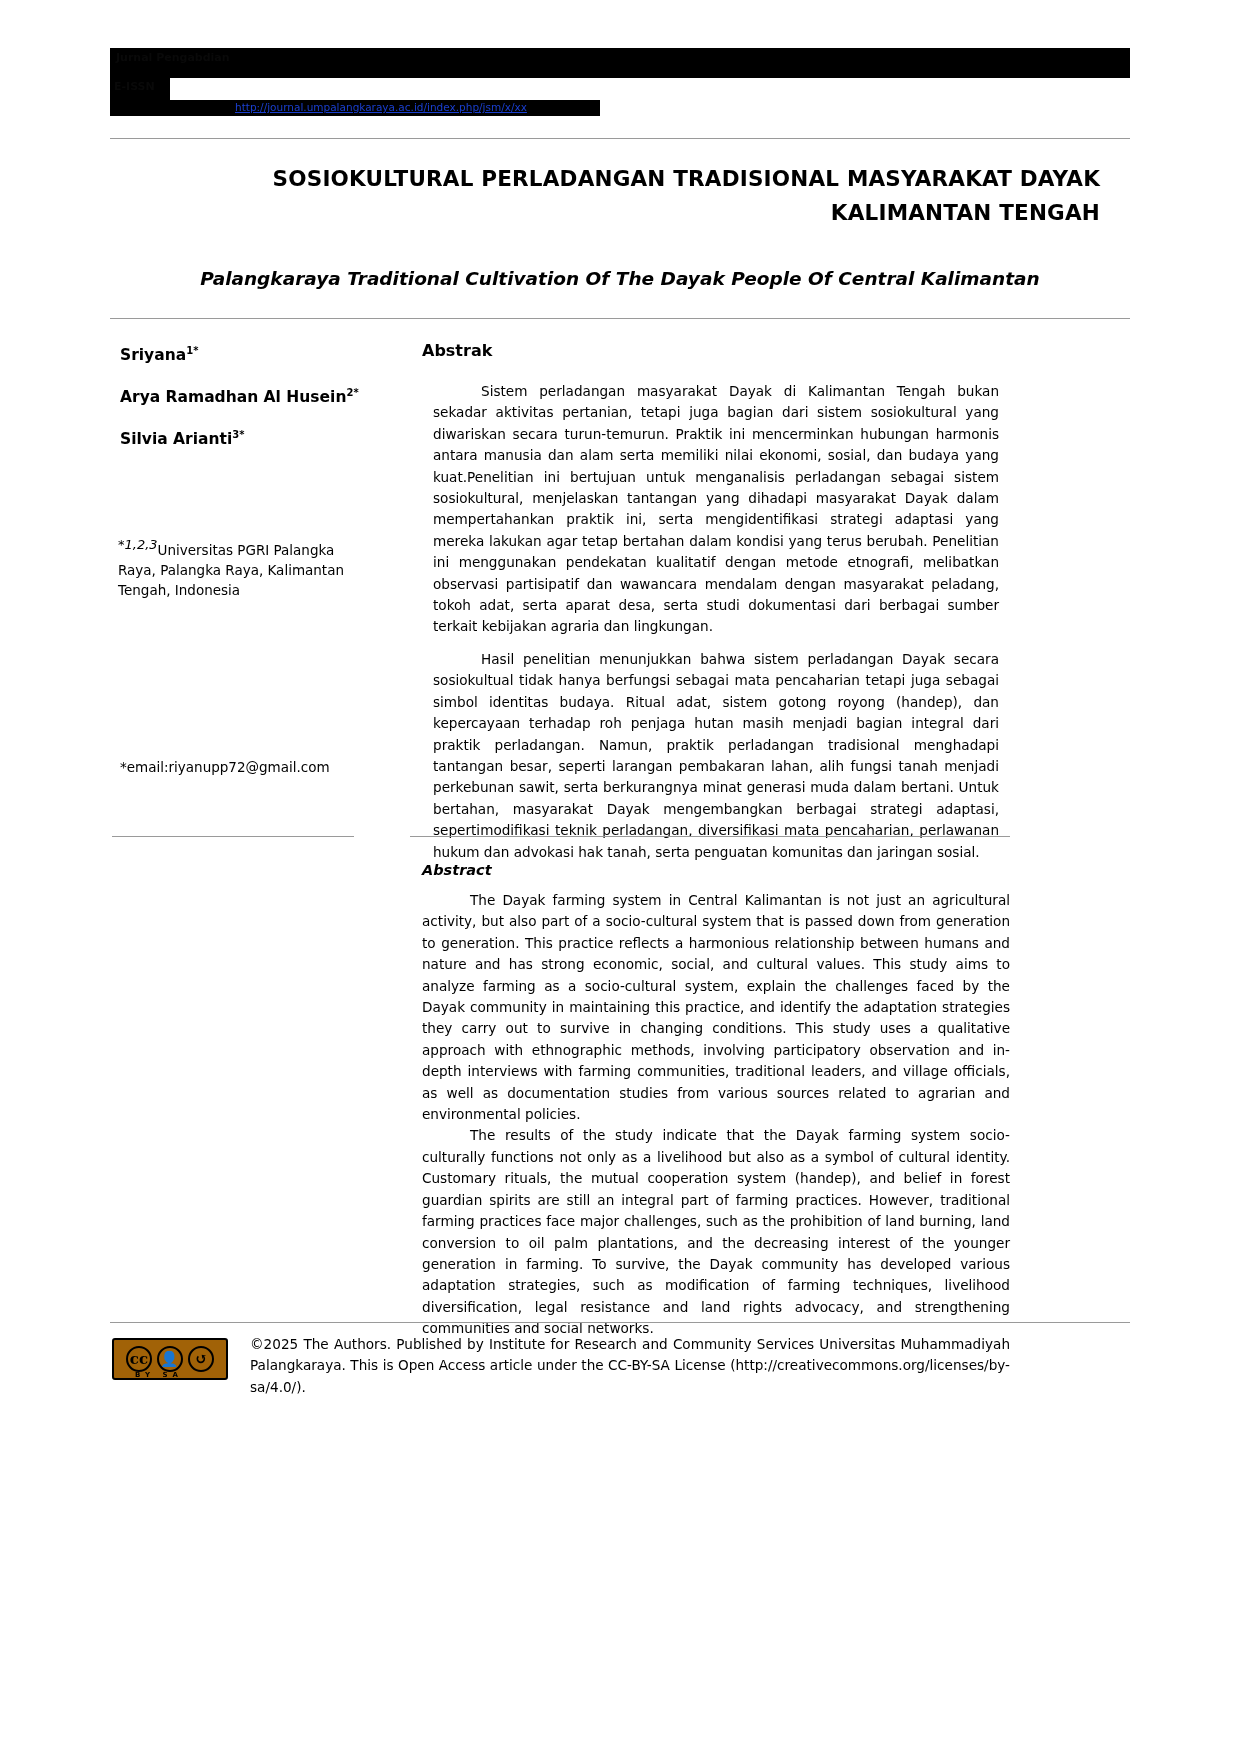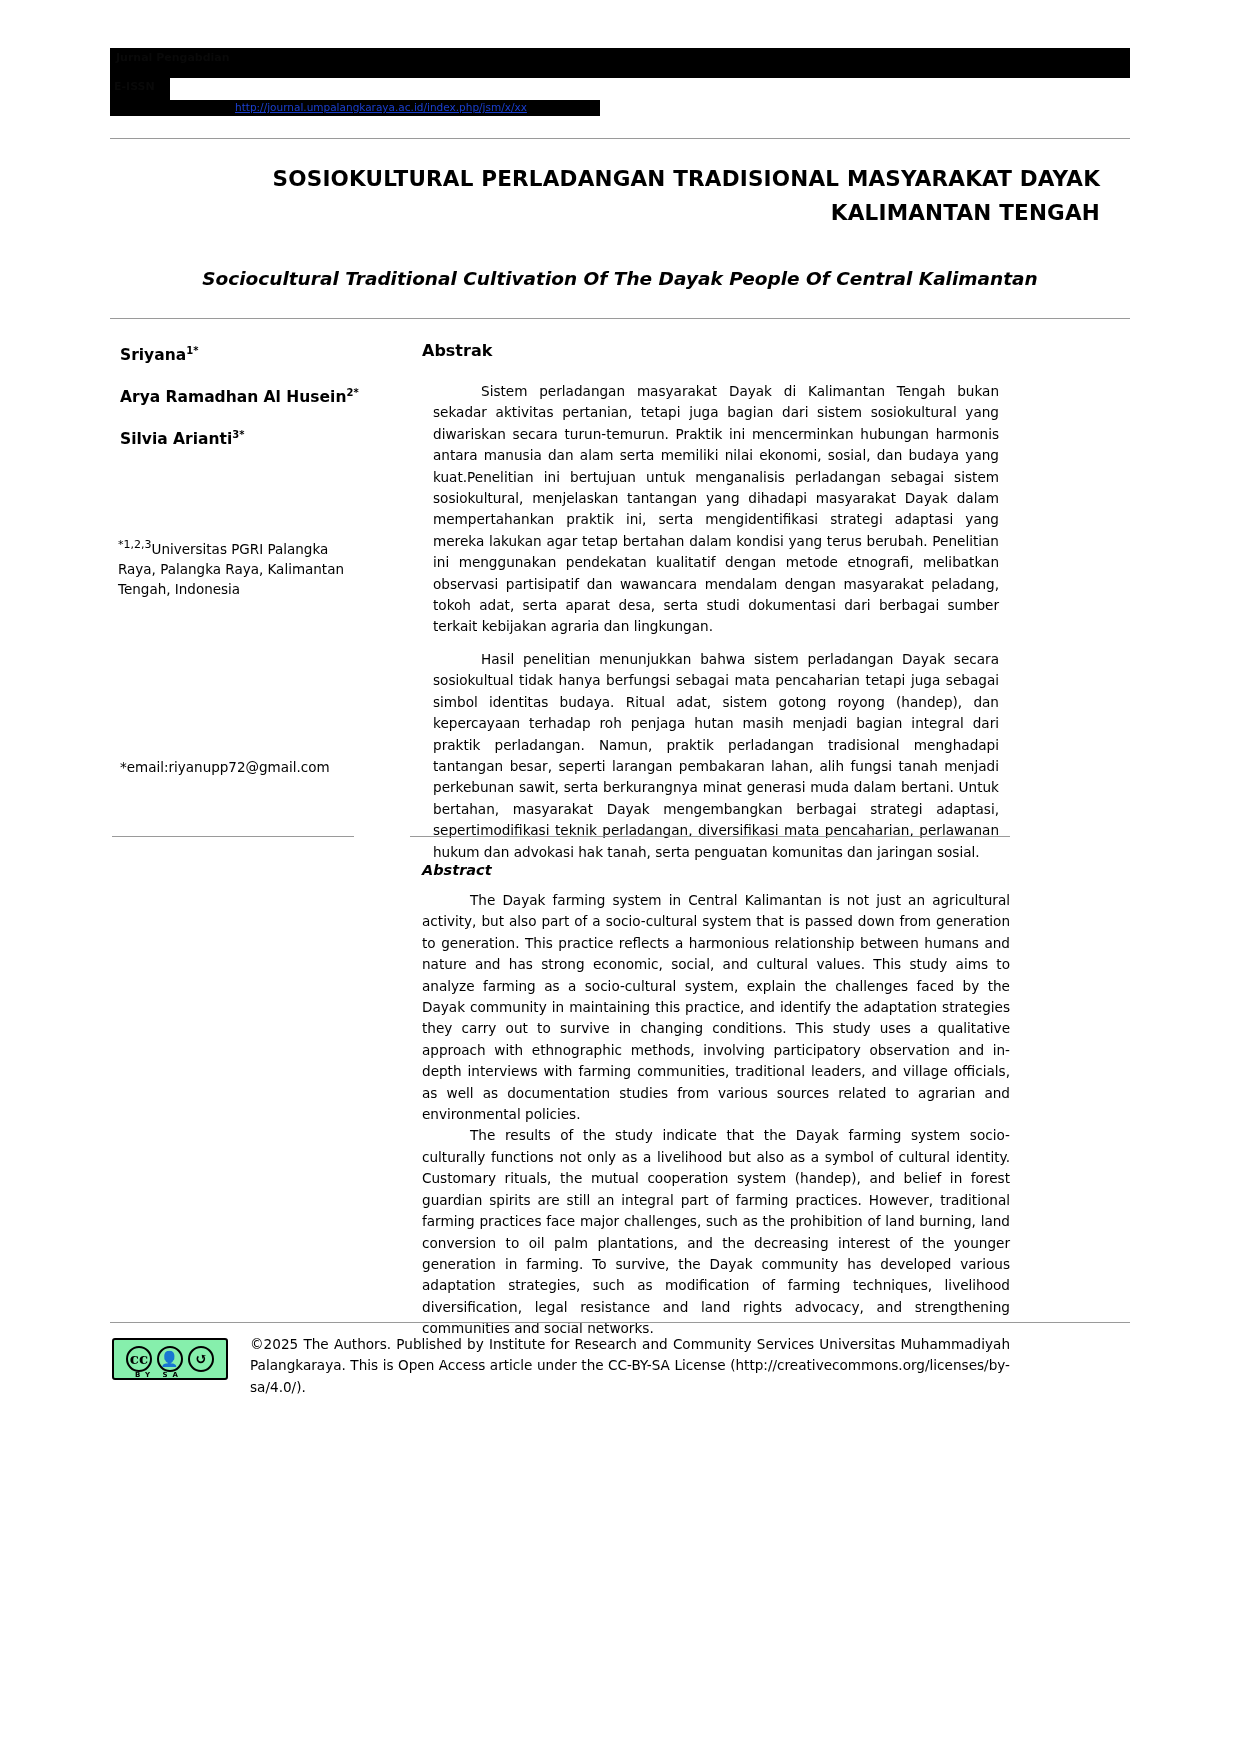--- a/index.html
+++ b/index.html
@@ -121,21 +121,21 @@
   .author sup { font-size: 10px; font-weight: bold; vertical-align: super; }
 
   .affil {
     position: absolute;
     left: 118px;
     top: 535px;
     width: 250px;
     font-size: 13.5px;
     line-height: 20px;
   }
-  .affil sup { font-size: 11px; vertical-align: super; }
+  .affil sup { font-size: 13px; vertical-align: super; font-style: italic; }
 
   .email {
     position: absolute;
     left: 120px;
     top: 758px;
     width: 260px;
     font-size: 13.5px;
     line-height: 18px;
   }
 
@@ -191,21 +191,21 @@
 
   
   .cc-badge {
     position: absolute;
     left: 112px;
     top: 1338px;
     width: 116px;
     height: 42px;
     border: 2px solid #000;
     border-radius: 3px;
-    background: #86efac;
+    background: #a16207;
     box-sizing: border-box;
   }
   .cc-inner {
     position: absolute;
     left: 0; top: 0;
     width: 112px; height: 38px;
     display: flex;
     align-items: center;
     justify-content: center;
     gap: 5px;
@@ -252,21 +252,21 @@
     <div class="mast-bar b2"></div>
     <div class="mast-bar b3"></div>
     <div class="mast-text">Jurnal Pengabdian</div>
     <div class="mast-text2">E-ISSN</div>
     <a class="mast-link" href="#">http://journal.umpalangkaraya.ac.id/index.php/jsm/x/xx</a>
   </div>
 
   <div class="rule r1"></div>
 
   <div class="title-id">SOSIOKULTURAL PERLADANGAN TRADISIONAL MASYARAKAT DAYAK KALIMANTAN TENGAH</div>
-  <div class="title-en">Sociocultural Traditional Cultivation Of The Dayak People Of Central Kalimantan</div>
+  <div class="title-en">Palangkaraya Traditional Cultivation Of The Dayak People Of Central Kalimantan</div>
 
   <div class="rule r2"></div>
 
   <div class="authors">
     <div class="author">
       <span>Sriyana</span><sup>1*</sup>
     </div>
     <div class="author">
       <span>Arya Ramadhan Al Husein</span><sup>2*</sup>
     </div>

